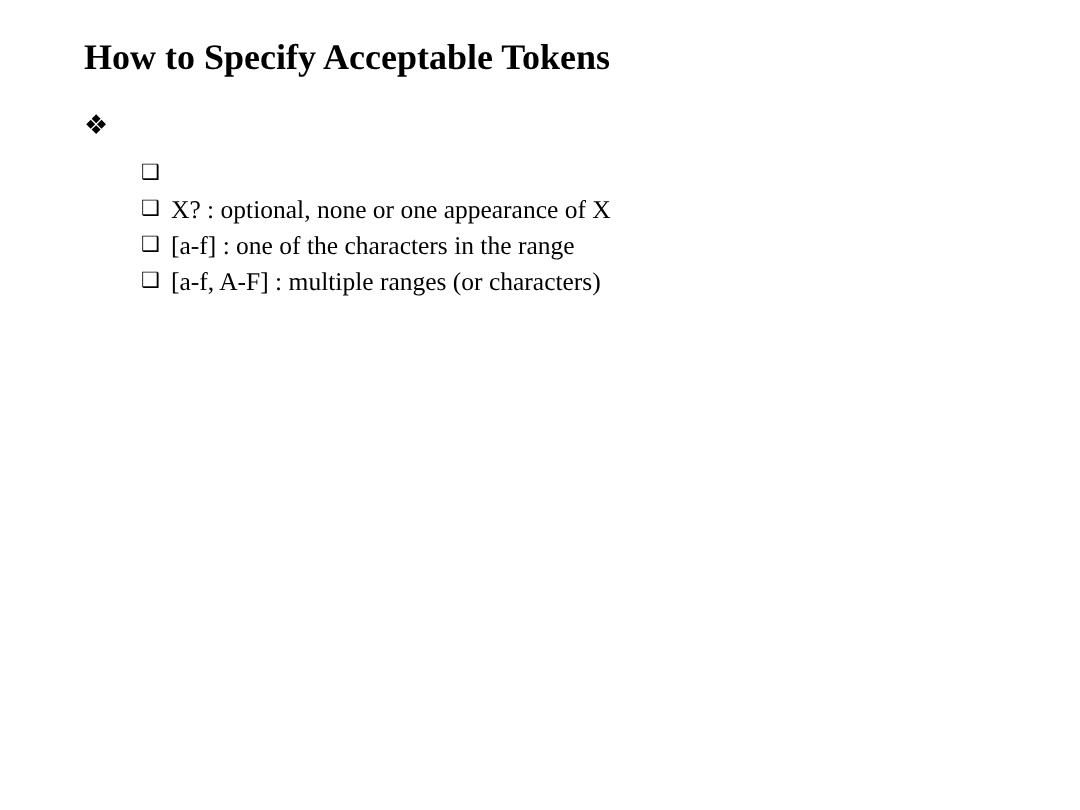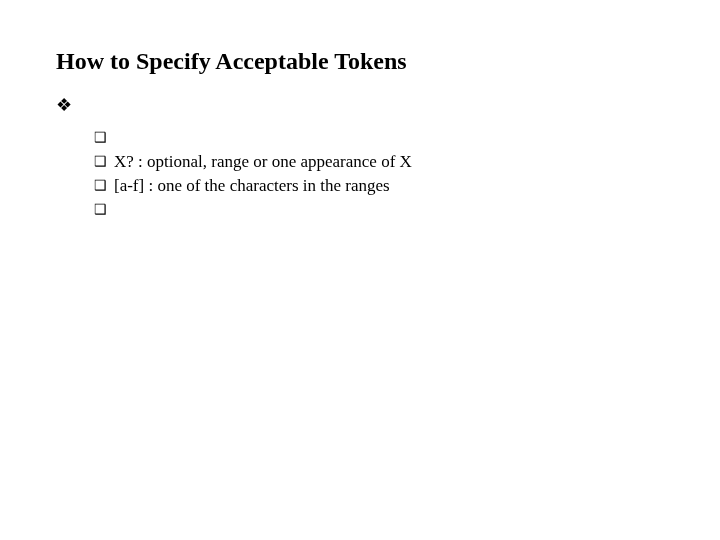--- a/index.html
+++ b/index.html
@@ -1,17 +1,17 @@
 <!DOCTYPE html>
 <html><head>
   <meta charset="utf-8">
   <style>
     * { margin: 0; padding: 0; box-sizing: border-box; }
     html, body { width: 720px; height: 540px; background: #ffffff; font-family: "Times New Roman", Times, serif; color: #000; }
-    .page { padding: 48px 56px; }
+    .page { padding: 26px 56px; }
     .title { font-size: 24px; font-weight: bold; margin-bottom: 18px; }
     .level1 { display: flex; align-items: flex-start; font-size: 20px; margin-bottom: 10px; }
     .level1 .bullet { width: 22px; flex: 0 0 22px; font-size: 18px; line-height: 24px; }
     .level1 .text { line-height: 24px; }
     .level2-list { margin-left: 38px; }
     .level2 { display: flex; align-items: flex-start; font-size: 17px; line-height: 22px; margin-bottom: 2px; }
     .level2 .bullet { width: 20px; flex: 0 0 20px; font-size: 14px; line-height: 22px; }
   </style>
 </head>
 <body>
@@ -22,23 +22,24 @@
   <div class="level1">
     <span class="bullet">❖</span>
   </div>
 
   <div class="level2-list">
     <div class="level2">
       <span class="bullet">❑</span>
     </div>
     <div class="level2">
       <span class="bullet">❑</span>
-      <span>X? : optional, range or one appearance of X</span>
+      <span>X? : optional, none or one appearance of X</span>
     </div>
     <div class="level2">
       <span class="bullet">❑</span>
-      <span>[a-f] : one of the characters in the ranges</span>
+      <span>[a-f] : one of the characters in the range</span>
     </div>
     <div class="level2">
       <span class="bullet">❑</span>
+      <span>[a-f, A-F] : multiple ranges (or characters)</span>
     </div>
   </div>
 </div>
 
 </body></html>

